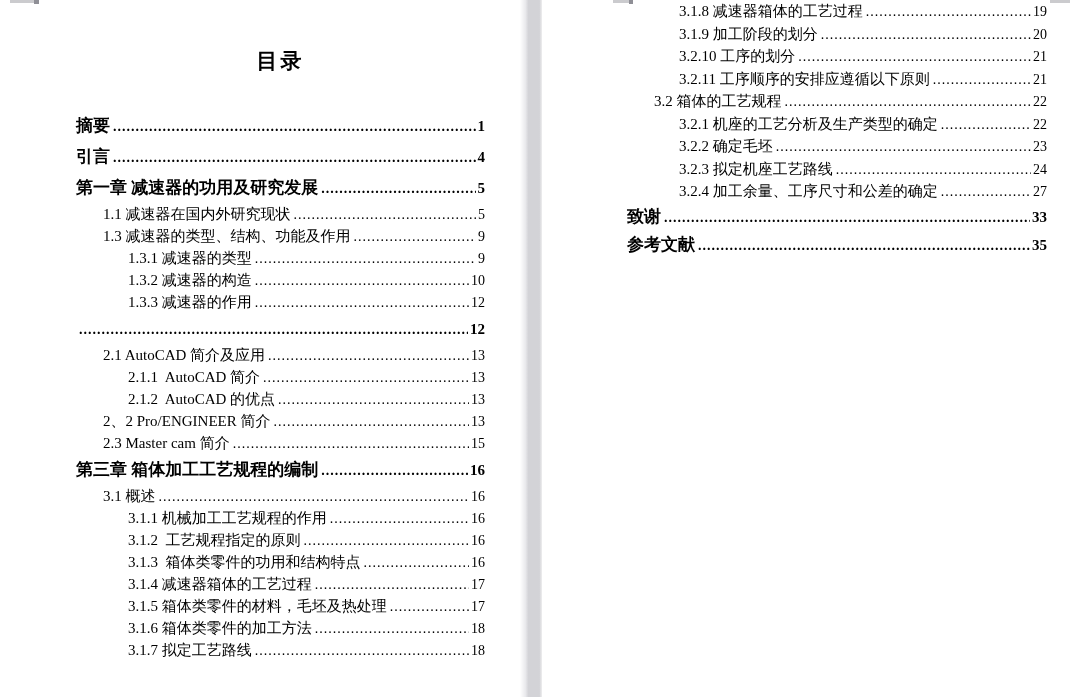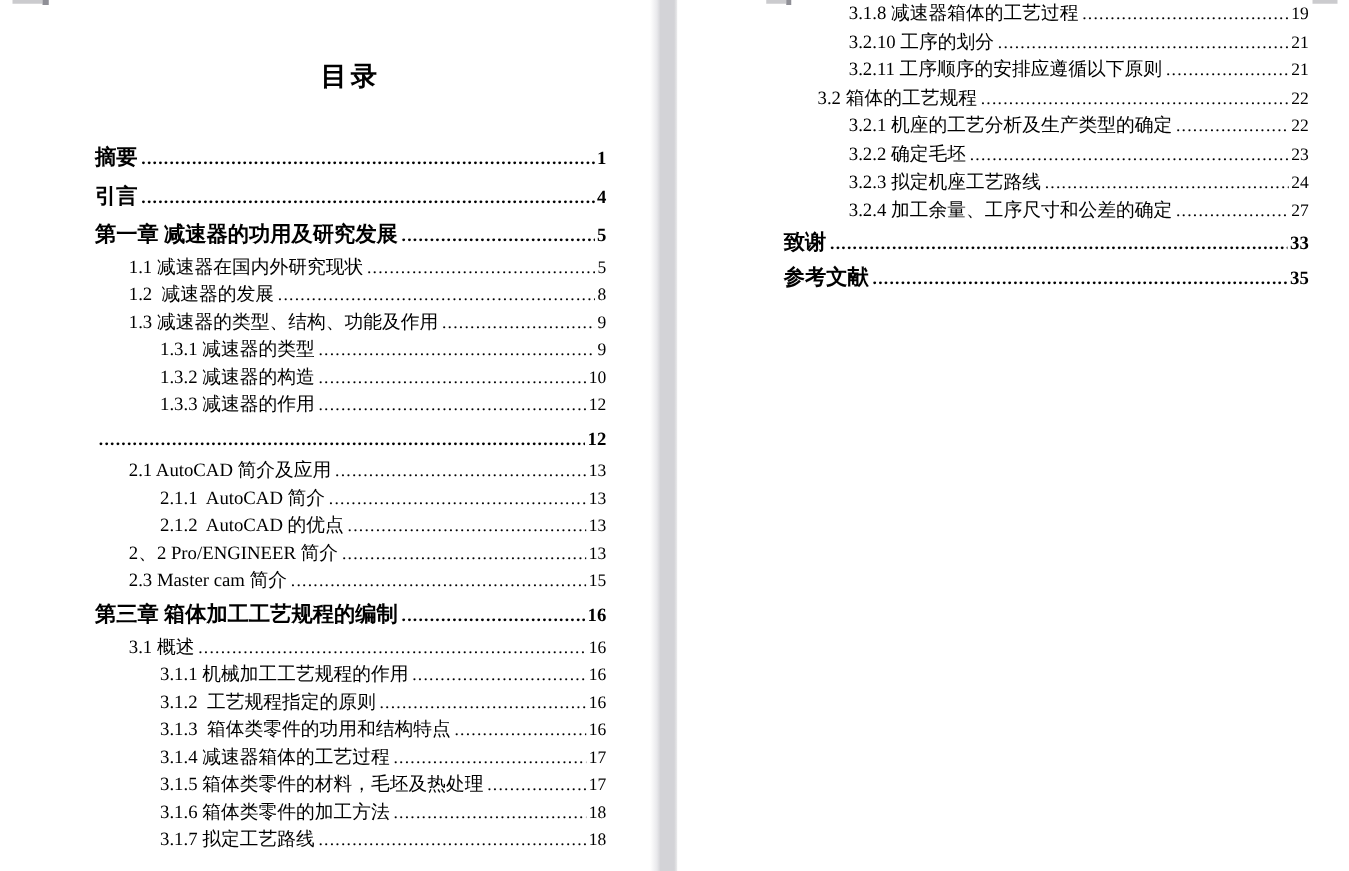--- a/index.html
+++ b/index.html
@@ -73,25 +73,20 @@
         <span class="lbl">第一章 减速器的功用及研究发展</span>
         <span class="leader"></span>
         <span class="num">5</span>
       </div>
       <div class="row l1">
         <span class="lbl">1.1 减速器在国内外研究现状</span>
         <span class="leader"></span>
         <span class="num">5</span>
       </div>
       <div class="row l1">
-        <span class="lbl">1.2  减速器的发展</span>
-        <span class="leader"></span>
-        <span class="num">8</span>
-      </div>
-      <div class="row l1">
         <span class="lbl">1.3 减速器的类型、结构、功能及作用</span>
         <span class="leader"></span>
         <span class="num">9</span>
       </div>
       <div class="row l2">
         <span class="lbl">1.3.1 减速器的类型</span>
         <span class="leader"></span>
         <span class="num">9</span>
       </div>
       <div class="row l2">
@@ -182,20 +177,25 @@
 </div>
 
 <div id="page-gap"></div>
 
 <div class="page" id="right-page">
   <div class="toc-col" id="toc-right">
       <div class="row l2">
         <span class="lbl">3.1.8 减速器箱体的工艺过程</span>
         <span class="leader"></span>
         <span class="num">19</span>
+      </div>
+      <div class="row l2">
+        <span class="lbl">3.1.9 加工阶段的划分</span>
+        <span class="leader"></span>
+        <span class="num">20</span>
       </div>
       <div class="row l2">
         <span class="lbl">3.2.10 工序的划分</span>
         <span class="leader"></span>
         <span class="num">21</span>
       </div>
       <div class="row l2">
         <span class="lbl">3.2.11 工序顺序的安排应遵循以下原则</span>
         <span class="leader"></span>
         <span class="num">21</span>

